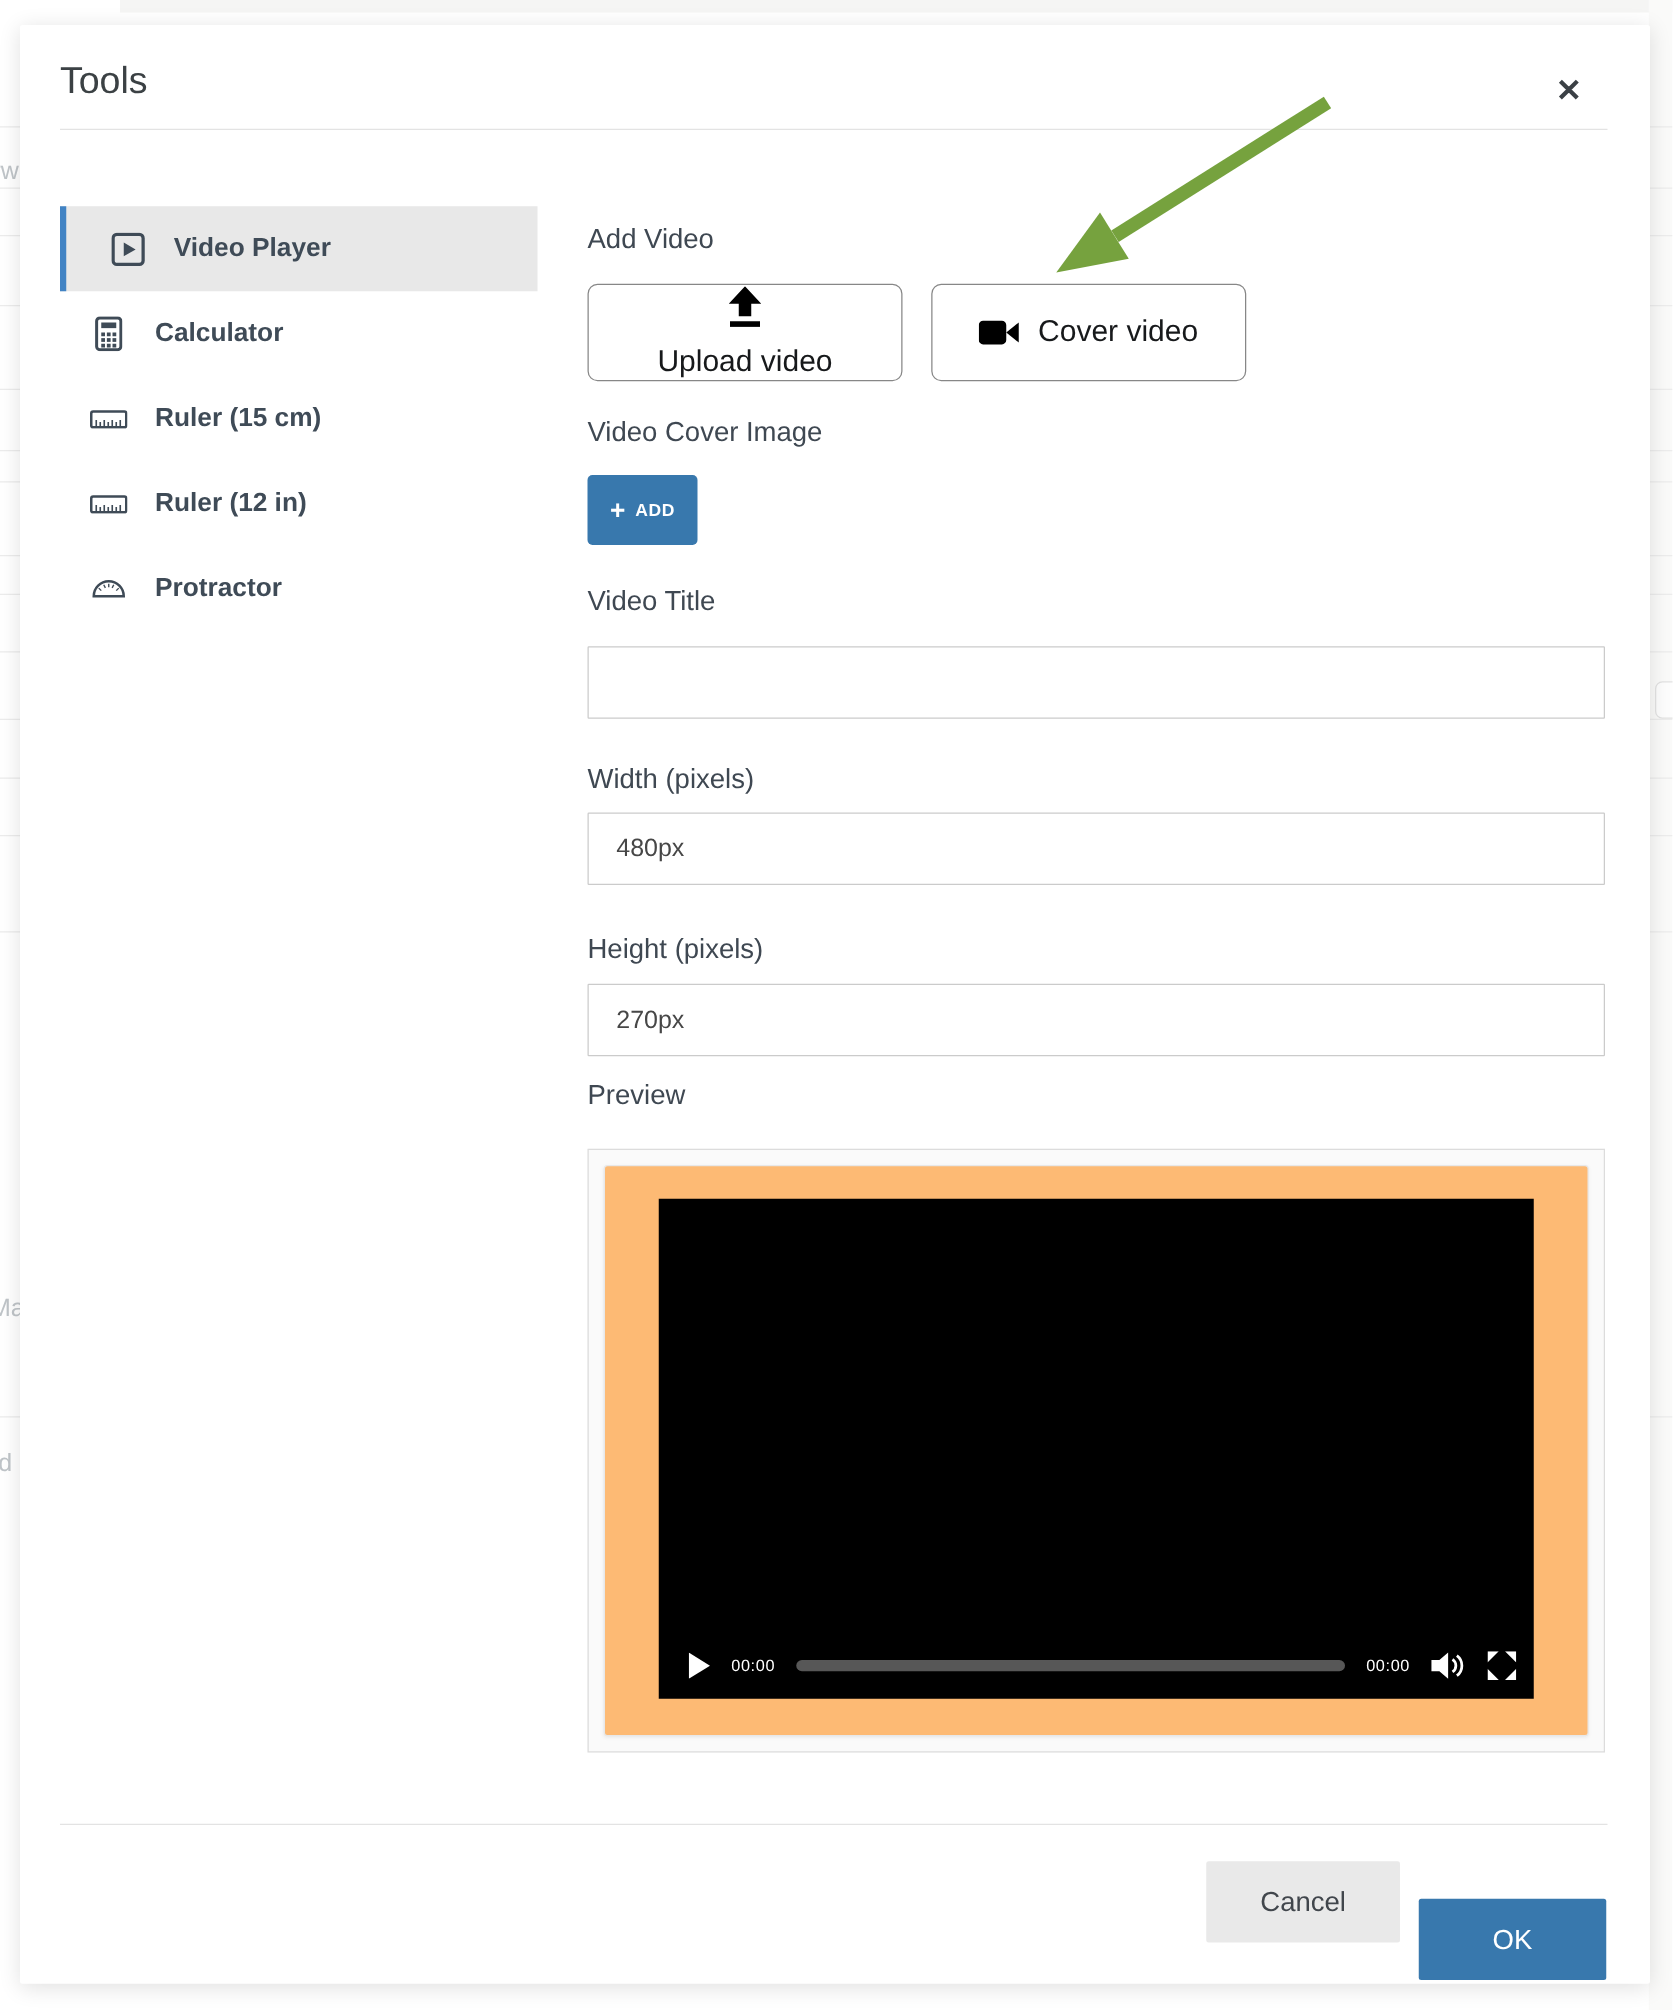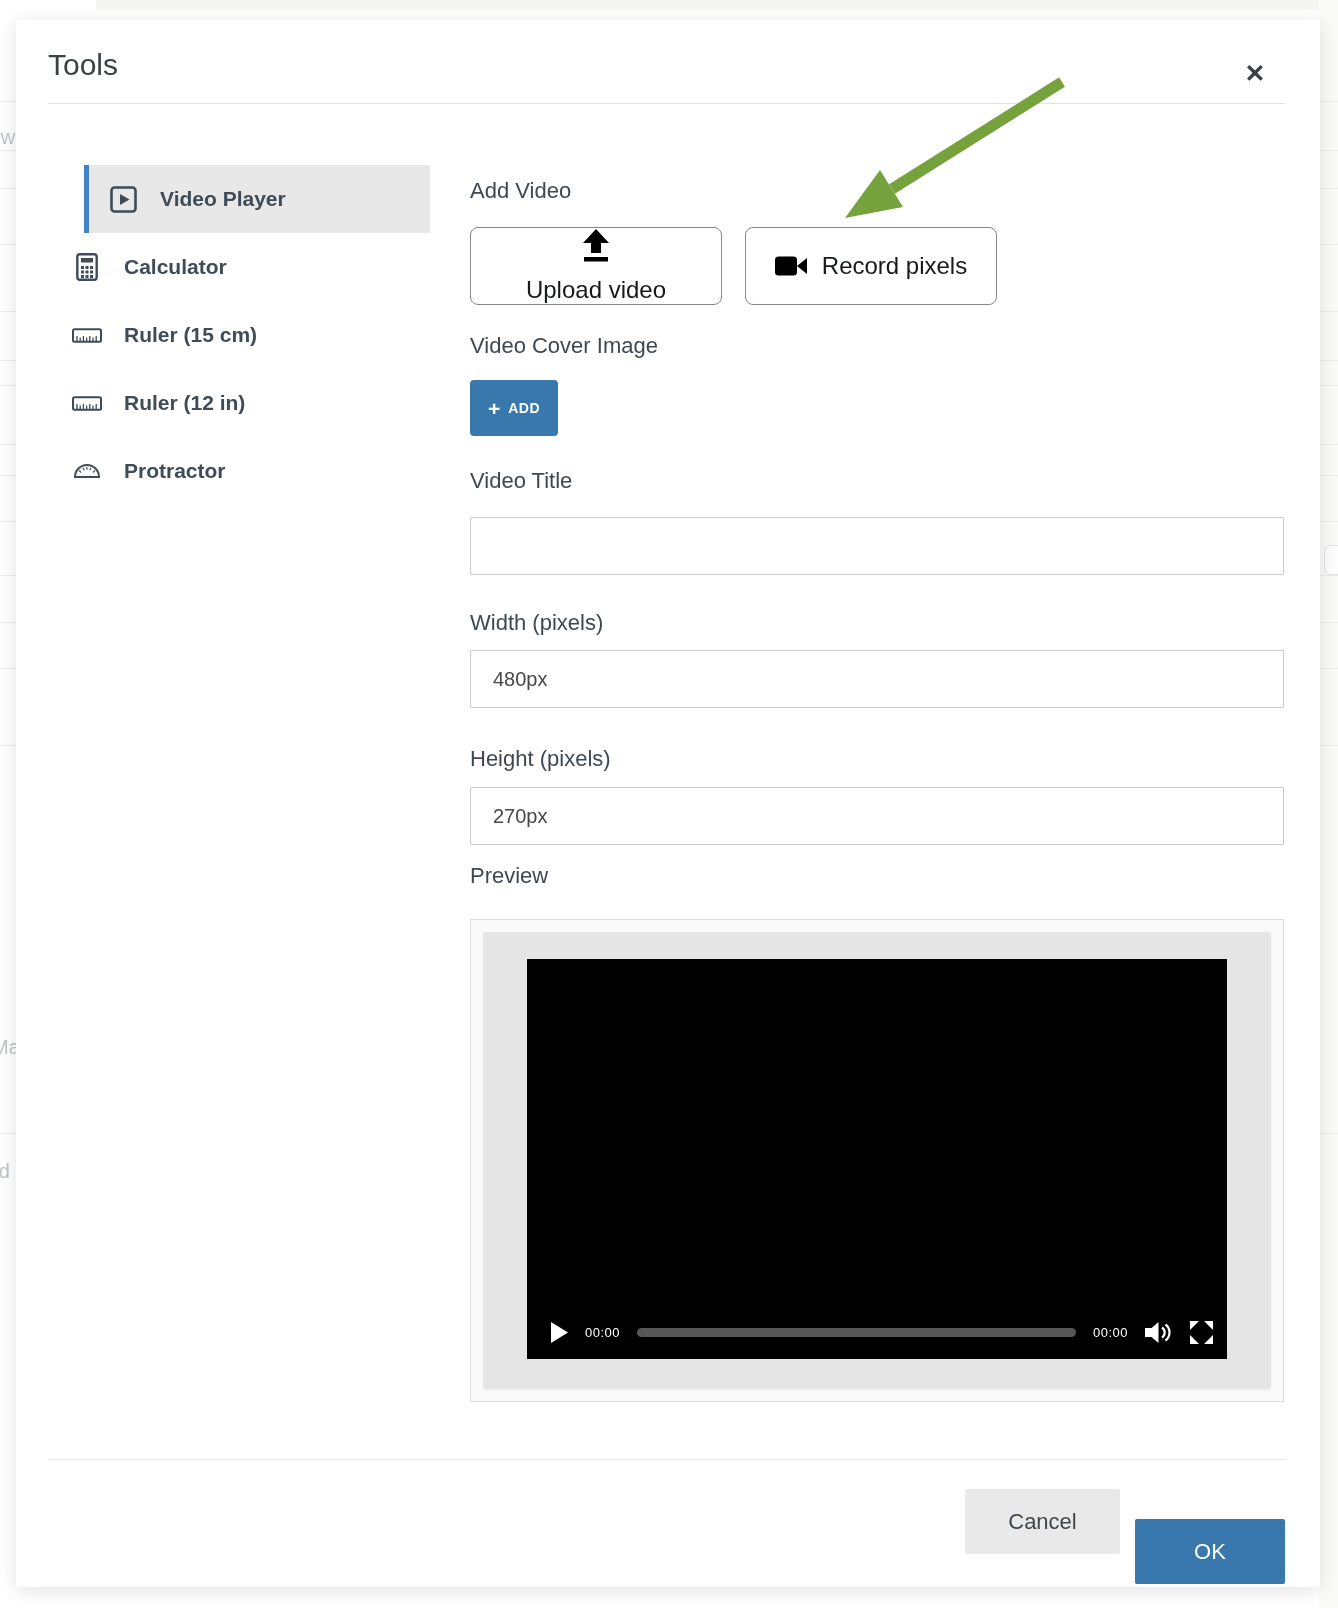--- a/index.html
+++ b/index.html
@@ -22,21 +22,21 @@
   .modal-title { position:absolute; left:32px; top:28px; font-size:30px; color:#3b4144; font-weight:400; }
   .close-btn { position:absolute; left:1222px; top:36px; width:34px; height:34px;
                font-size:25px; font-weight:700; color:#3b4045; text-align:center; line-height:34px;
                cursor:pointer; background:none; border:none; }
   .hdr-divider { position:absolute; left:32px; top:83px; width:1238px; height:1px; background:#e3e3e3; }
   .ftr-divider { position:absolute; left:32px; top:1439px; width:1238px; height:1px; background:#e3e3e3; }
 
   
   .sidebar { position:absolute; left:32px; top:145px; width:382px; }
   .side-row { display:flex; align-items:center; height:68px; padding-left:24px; gap:22px; cursor:pointer; }
-  .side-row.selected { background:#e8e8e8; border-left:5px solid #4183c4; padding-left:19px;margin-left:36px; }
+  .side-row.selected { background:#e8e8e8; border-left:5px solid #4183c4; padding-left:34px; }
   .side-label { font-size:21px; font-weight:600; color:#3f4b57; }
   .side-icon { width:30px; display:flex; justify-content:center; align-items:center; flex:0 0 30px; }
 
   
   .main-label { position:absolute; left:454px; font-size:22px; color:#3f4852; }
   .btn-outline { position:absolute; top:207px; width:252px; height:78px; background:#fff;
                  border:1px solid #878787; border-radius:8px; display:flex; align-items:center;
                  justify-content:center; gap:14px; font-size:24px; color:#17191b; cursor:pointer;
                  font-family:"Liberation Sans", sans-serif; }
   .btn-upload { left:454px;flex-direction:column; }
@@ -47,21 +47,21 @@
   .btn-add .plus { font-size:21px; font-weight:700; line-height:1; }
   .btn-add .addtxt { font-size:14px; font-weight:600; letter-spacing:0.5px; }
 
   .text-input { position:absolute; left:454px; width:814px; height:58px; border:1px solid #cbcbcb;
                 border-radius:1px; background:#fff; font-size:20px; color:#474747; padding:0 22px;
                 font-family:"Liberation Sans", sans-serif; }
 
   
   .preview-well { position:absolute; left:454px; top:899px; width:814px; height:483px;
                   background:#fafafa; border:1px solid #dcdcdc; }
-  .preview-card { position:absolute; left:12px; top:12px; width:788px; height:457px; background:#e5e5e5;
+  .preview-card { position:absolute; left:12px; top:12px; width:788px; height:457px; background:#fdba74;
                   border:1px solid #e8e8e8; border-radius:3px; box-shadow:0 1px 3px rgba(0,0,0,0.06); }
   .video-box { position:absolute; left:43px; top:26px; width:700px; height:400px; background:#000; }
   .vctrl { position:absolute; left:24px; right:14px; bottom:16px; height:22px;
            display:flex; align-items:center; gap:17px; }
   .vtime { font-size:13px; color:#fff; letter-spacing:0.5px; }
   .vprogress { flex:1; height:9px; background:#575757; border-radius:5px; cursor:pointer; }
 
   
   .btn-cancel { position:absolute; left:949px; top:1469px; width:155px; height:65px; background:#e9e9e9;
                 border:none; border-radius:2px; font-size:22px; color:#41464c; cursor:pointer;
@@ -204,21 +204,21 @@
       <span>Upload video</span>
     </button>
 
     <button class="btn-outline btn-record">
       <span style="display:flex">
         <svg width="33" height="24" viewBox="0 0 33 24">
           <rect x="0" y="2.5" width="22" height="19" rx="3.5" fill="#000"></rect>
           <polygon points="22,12 32,4 32,20" fill="#000"></polygon>
         </svg>
       </span>
-      <span>Record pixels</span>
+      <span>Cover video</span>
     </button>
 
     <div class="main-label" style="top:313px">Video Cover Image</div>
 
     <button class="btn-add">
       <span class="plus">+</span>
       <span class="addtxt">ADD</span>
     </button>
 
     <div class="main-label" style="top:448px">Video Title</div>

